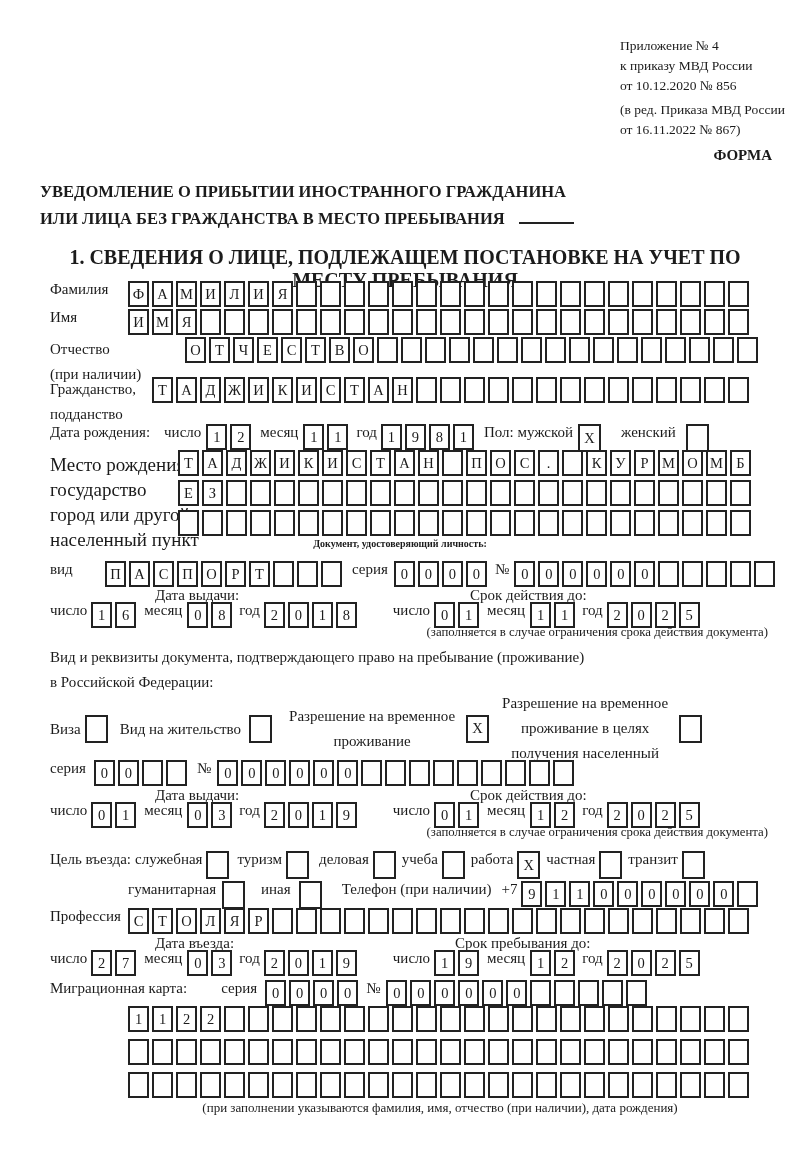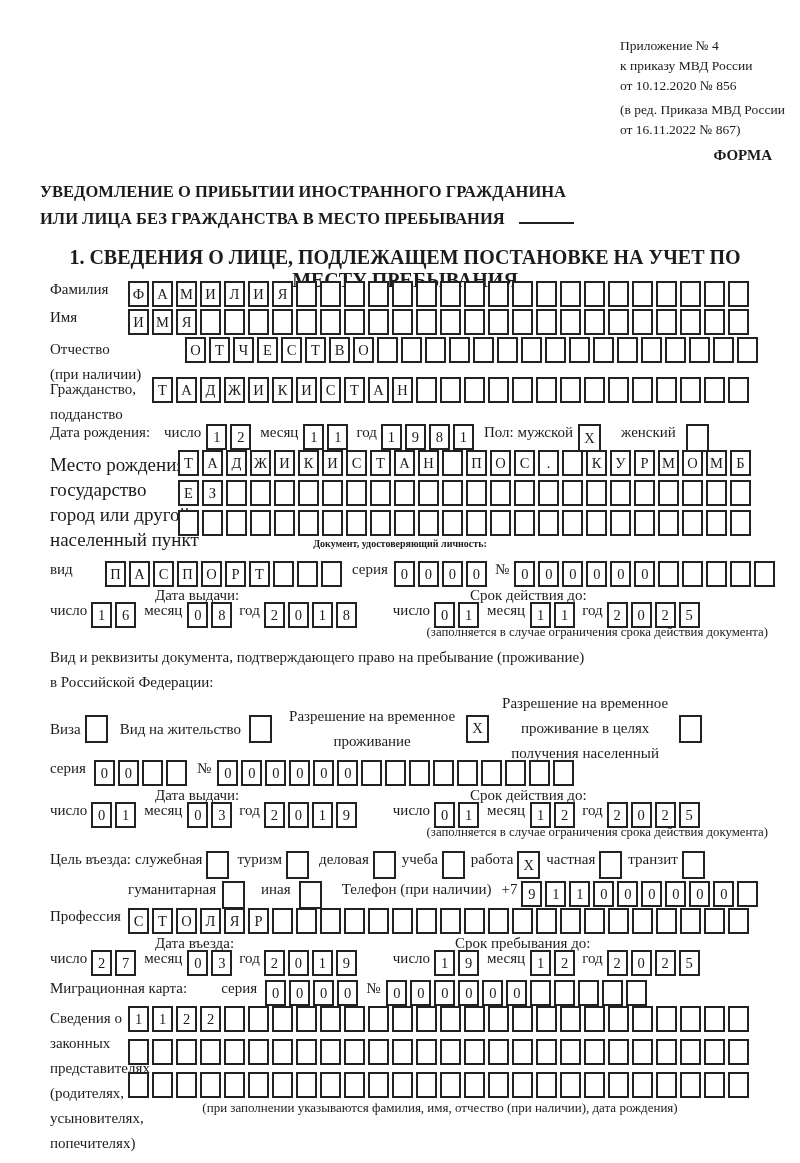--- a/index.html
+++ b/index.html
@@ -624,28 +624,20 @@
         <span class="cell">0</span>
         <span class="cell">0</span>
         <span class="cell"></span>
         <span class="cell"></span>
         <span class="cell"></span>
         <span class="cell"></span>
         <span class="cell"></span>
       </span>
   </div>
 
-  <div class="abs" style="left:50px;top:1006px;font-size:15px;line-height:24.5px">
-    <span class="blk">Сведения о</span>
-    <span class="blk">законных</span>
-    <span class="blk">представителях</span>
-    <span class="blk">(родителях,</span>
-    <span class="blk">усыновителях,</span>
-    <span class="blk">попечителях)</span>
-  </div>
   <div class="row" style="left:128px;top:1006px">
     <span class="cells">
         <span class="cell">1</span>
         <span class="cell">1</span>
         <span class="cell">2</span>
         <span class="cell">2</span>
         <span class="cell"></span>
         <span class="cell"></span>
         <span class="cell"></span>
         <span class="cell"></span>

